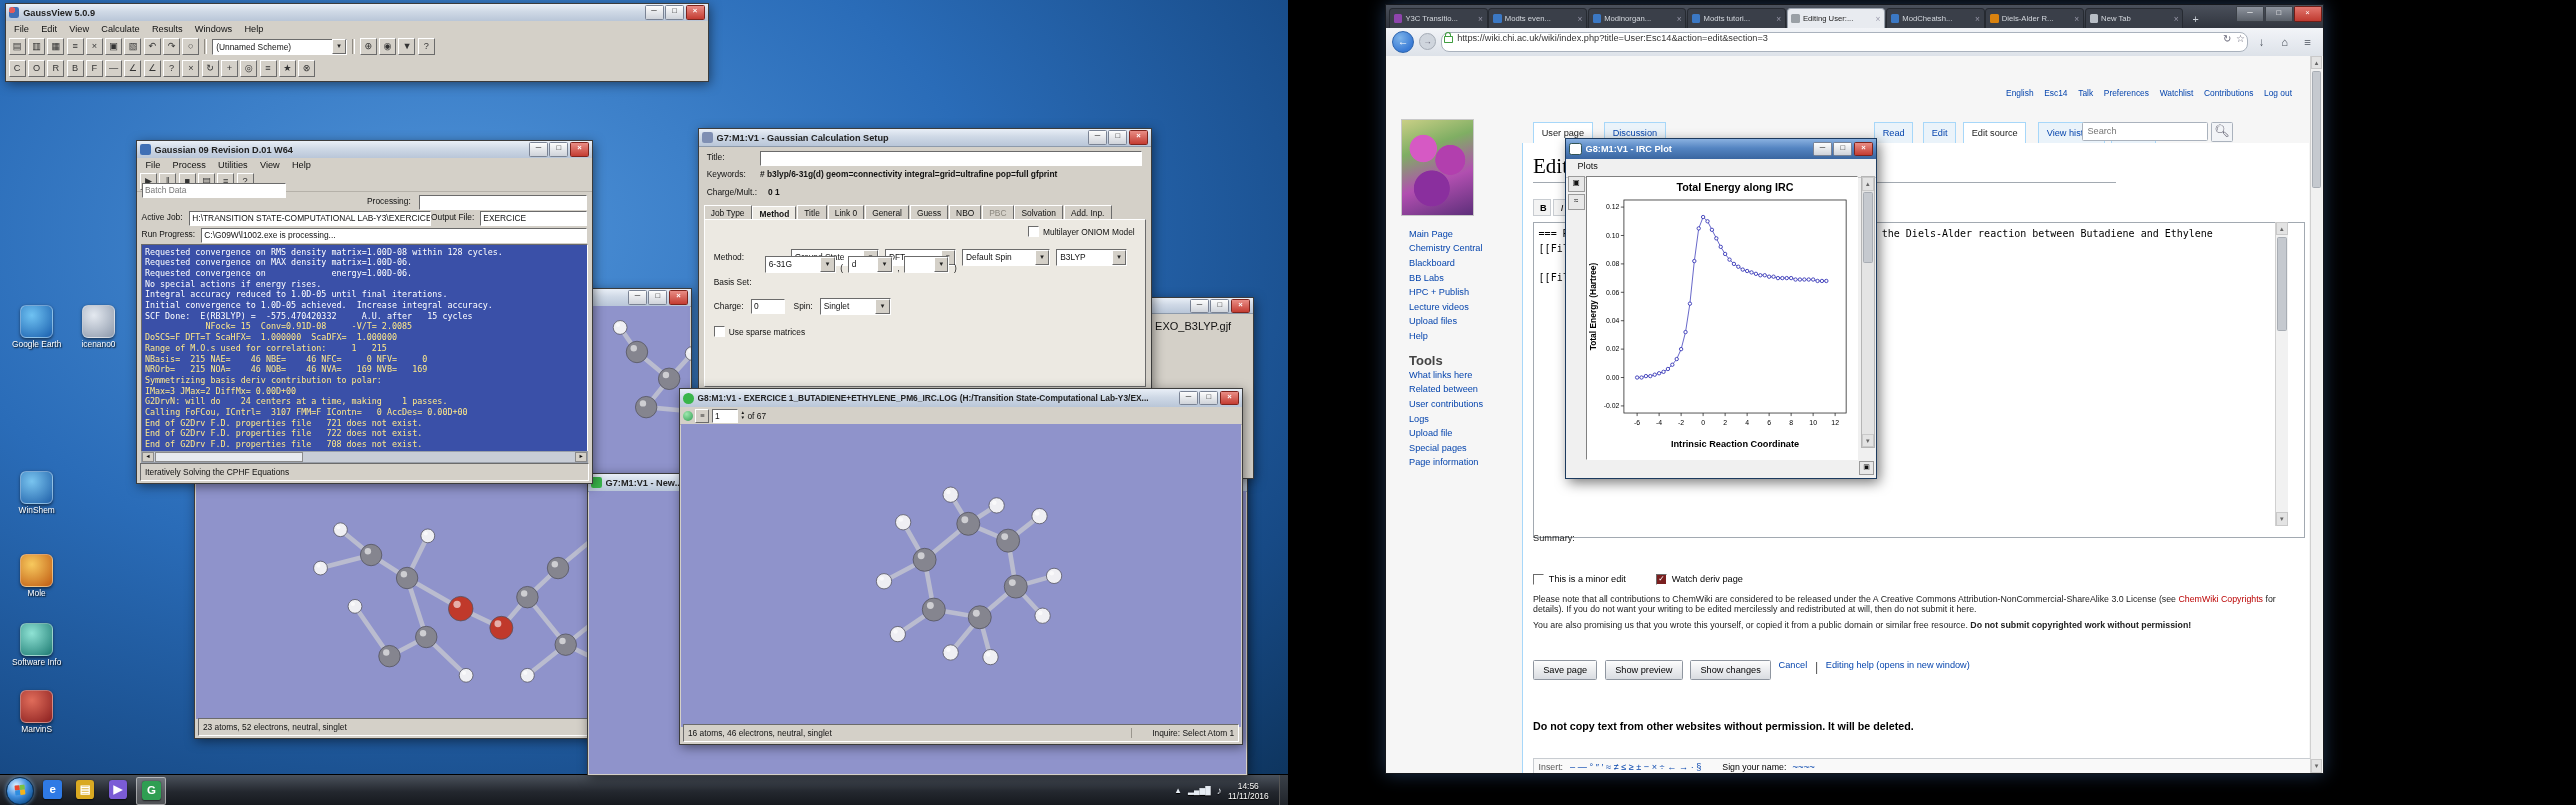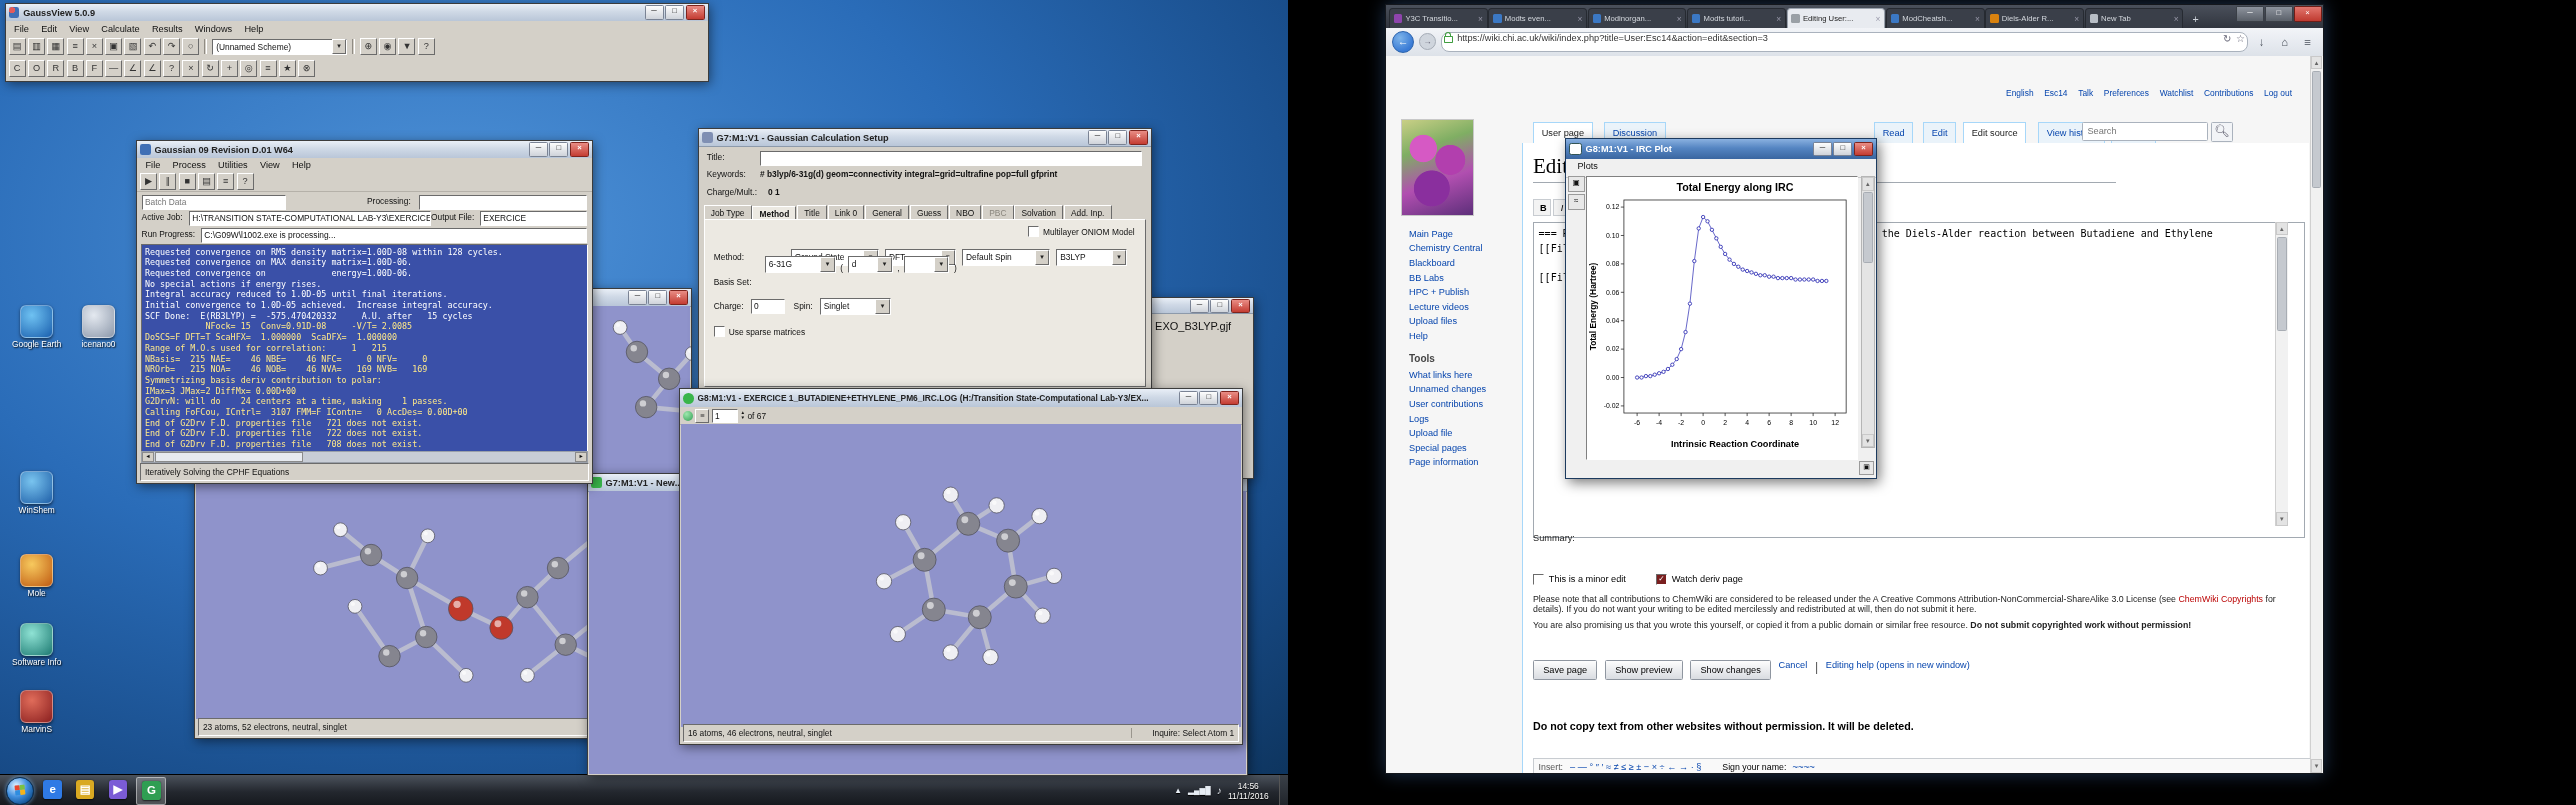--- a/index.html
+++ b/index.html
@@ -410,21 +410,21 @@
         <span class="mitem">Help</span>
       </div>
     <div class="toolrow" id="g09-toolbar" style="top:31px;height:19px">
         <button class="ticon">▶</button>
         <button class="ticon">∥</button>
         <button class="ticon">■</button>
         <button class="ticon">▤</button>
         <button class="ticon">≡</button>
         <button class="ticon">?</button>
       </div>
-    <div class="abs ffield bevel-in" style="left:4.6px;top:54px;width:138px;height:11.5px;color:#777">Batch Data</div>
+    <div class="abs ffield bevel-in" style="left:4.6px;top:42px;width:138px;height:11.5px;color:#777">Batch Data</div>
     <div class="abs flabel" style="left:230px;top:55px">Processing:</div>
     <div class="abs ffield bevel-in" style="left:282px;top:54px;right:4.6px;height:11.5px"></div>
     <div class="abs flabel" style="left:4.6px;top:71px">Active Job:</div>
     <div class="abs ffield bevel-in" style="left:52px;top:70px;width:235px;height:11.5px">H:\TRANSITION STATE-COMPUTATIONAL LAB-Y3\EXERCICE</div>
     <div class="abs flabel" style="left:294px;top:71px">Output File:</div>
     <div class="abs ffield bevel-in" style="left:343px;top:70px;right:4.6px;height:11.5px">EXERCICE</div>
     <div class="abs flabel" style="left:4.6px;top:88px">Run Progress:</div>
     <div class="abs ffield bevel-in" style="left:64px;top:87px;right:4.6px;height:11.5px">C:\G09W\l1002.exe is processing...</div>
     <div id="g09-console">
         <div class="cline">Requested convergence on RMS density matrix=1.00D-08 within 128 cycles.</div>
@@ -732,24 +732,24 @@
       <div id="sidebar" class="abs" style="left:23px;top:173px">
           <a class="slink" style="display: block;">Main Page</a>
           <a class="slink" style="display: block;">Chemistry Central</a>
           <a class="slink" style="display: block;">Blackboard</a>
           <a class="slink" style="display: block;">BB Labs</a>
           <a class="slink" style="display: block;">HPC + Publish</a>
           <a class="slink" style="display: block;">Lecture videos</a>
           <a class="slink" style="display: block;">Upload files</a>
           <a class="slink" style="display: block;">Help</a>
         </div>
-      <div class="abs" style="left:23px;top:297px;font-size:10px;font-weight:bold;color:#444">Tools</div>
+      <div class="abs" style="left:23px;top:297px;font-size:13px;font-weight:bold;color:#444">Tools</div>
       <div id="toolslist" class="abs" style="left:23px;top:314px">
           <a class="slink" style="display: block;">What links here</a>
-          <a class="slink" style="display: block;">Unnamed changes</a>
+          <a class="slink" style="display: block;">Related between</a>
           <a class="slink" style="display: block;">User contributions</a>
           <a class="slink" style="display: block;">Logs</a>
           <a class="slink" style="display: block;">Upload file</a>
           <a class="slink" style="display: block;">Special pages</a>
           <a class="slink" style="display: block;">Page information</a>
         </div>
 
       <div id="heading">Editing User:Esc14</div>
       <div class="abs" id="edittoolbar" style="left:147px;top:143px;display:flex;gap:1.5px">
           <button class="etoolbtn" style="font-weight: bold;">B</button>

